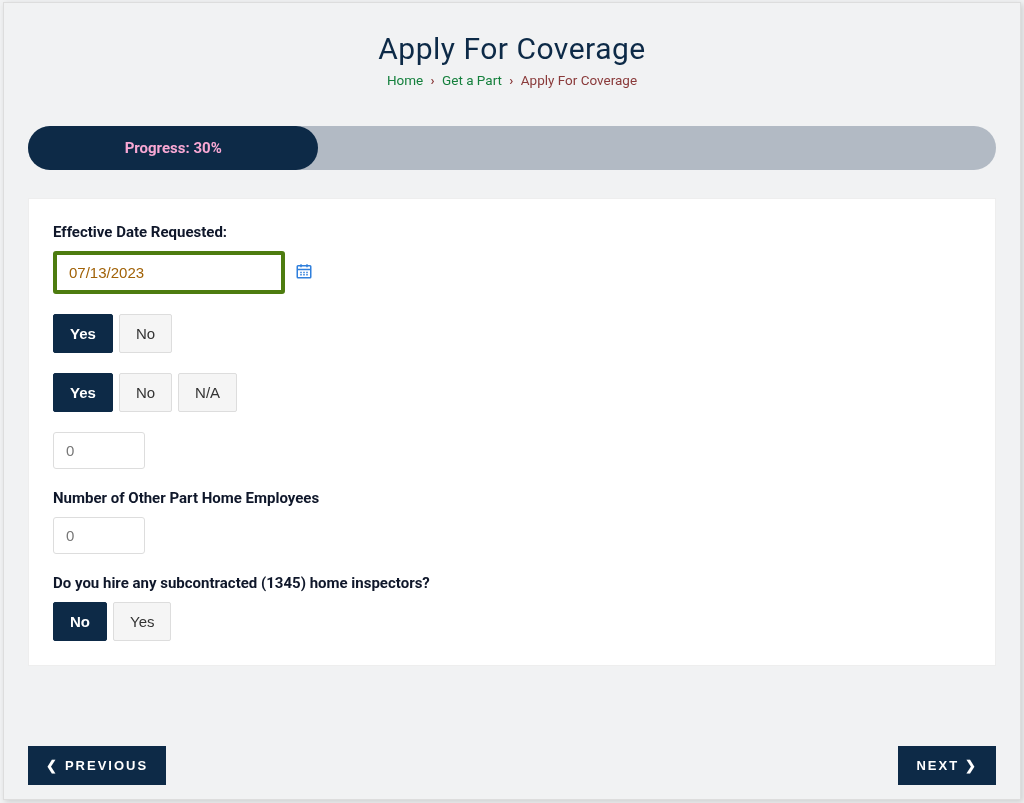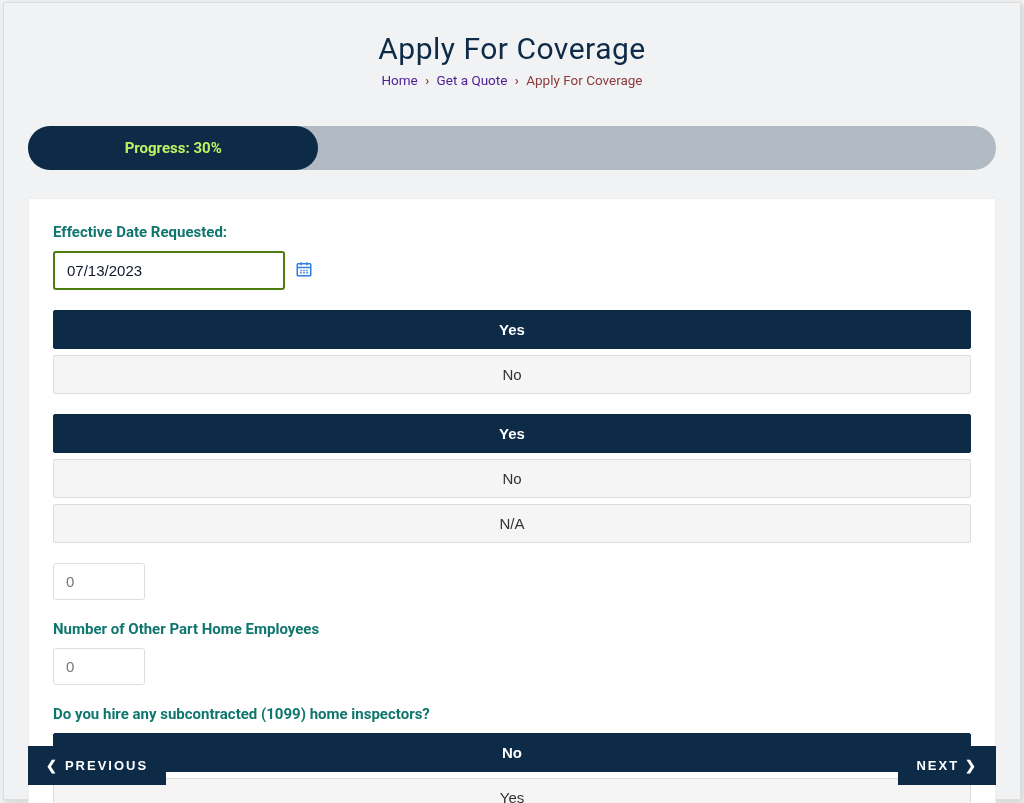--- a/index.html
+++ b/index.html
@@ -29,21 +29,21 @@
   font-weight: 400;
   color: #0d2a47;
   letter-spacing: 0.5px;
 }
 .breadcrumb {
   font-size: 13.5px;
   color: #8a3a3a;
   margin-top: 6px;
 }
 .breadcrumb a {
-  color: #4c1d95;
+  color: #15803d;
   text-decoration: none;
 }
 .breadcrumb .sep {
   color: #8a3a3a;
   margin: 0 4px;
   font-weight: 600;
 }
 .progress-wrap {
   margin: 26px 24px 0 24px;
   height: 44px;
@@ -55,59 +55,59 @@
   position: absolute;
   left: 0; top: 0; bottom: 0;
   width: 30%;
   background: #0d2a47;
   border-radius: 22px;
   display: flex;
   align-items: center;
   justify-content: center;
 }
 .progress-label {
-  color: #bef264;
+  color: #f9a8d4;
   font-weight: 700;
   font-size: 15px;
 }
 .form-card {
   background: #fff;
   margin: 28px 24px 0 24px;
   padding: 24px 24px 24px 24px;
   border: 1px solid #eee;
 }
 .field-block { margin-bottom: 20px; }
 .field-label {
-  color: #0f766e;
+  color: #0f172a;
   font-weight: 700;
   font-size: 15px;
   margin-bottom: 10px;
   display: block;
 }
 .date-row { display: flex; align-items: center; gap: 10px; }
 .text-input {
-  border: 2px solid #4d7c0f;
+  border: 4px solid #4d7c0f;
   border-radius: 3px;
   padding: 9px 12px;
   font-size: 15px;
-  color: #0f172a;
+  color: #a16207;
   width: 232px;
   background: #fff;
 }
 .num-input {
   border: 1px solid #ddd;
   border-radius: 3px;
   padding: 9px 12px;
   font-size: 15px;
   color: #777;
   width: 92px;
   background: #fff;
 }
 .cal-icon { color: #2f7fdc; cursor: pointer; }
-.toggle-row { display: flex; gap: 6px; flex-direction: column; }
+.toggle-row { display: flex; gap: 6px; }
 .toggle-btn {
   border: 1px solid #ddd;
   background: #f5f5f5;
   color: #333;
   font-size: 15px;
   padding: 10px 16px;
   border-radius: 2px;
   cursor: pointer;
   min-width: 50px;
   text-align: center;
@@ -143,21 +143,21 @@
 </head>
 <body>
 
 <div class="page-container">
 
   <div class="header">
     <h1 class="title">Apply For Coverage</h1>
     <div class="breadcrumb">
       <a href="#">Home</a>
       <span class="sep">›</span>
-      <a href="#">Get a Quote</a>
+      <a href="#">Get a Part</a>
       <span class="sep">›</span>
       <span>Apply For Coverage</span>
     </div>
   </div>
 
   <div class="progress-wrap">
     <div class="progress-fill">
       <span class="progress-label">Progress: 30%</span>
     </div>
   </div>
@@ -203,21 +203,21 @@
     <div class="field-block">
       <input class="num-input" type="text" value="0" style="">
     </div>
 
     <div class="field-block">
       <label class="field-label">Number of Other Part Home Employees</label>
       <input class="num-input" type="text" value="0" style="">
     </div>
 
     <div class="field-block" style="margin-bottom:0">
-      <label class="field-label">Do you hire any subcontracted (1099) home inspectors?</label>
+      <label class="field-label">Do you hire any subcontracted (1345) home inspectors?</label>
       <div class="toggle-row">
         <button class="toggle-btn selected">No</button>
         <button class="toggle-btn">Yes</button>
       </div>
     </div>
 
   </div>
 
   <div class="nav-row">
     <button class="nav-btn">

